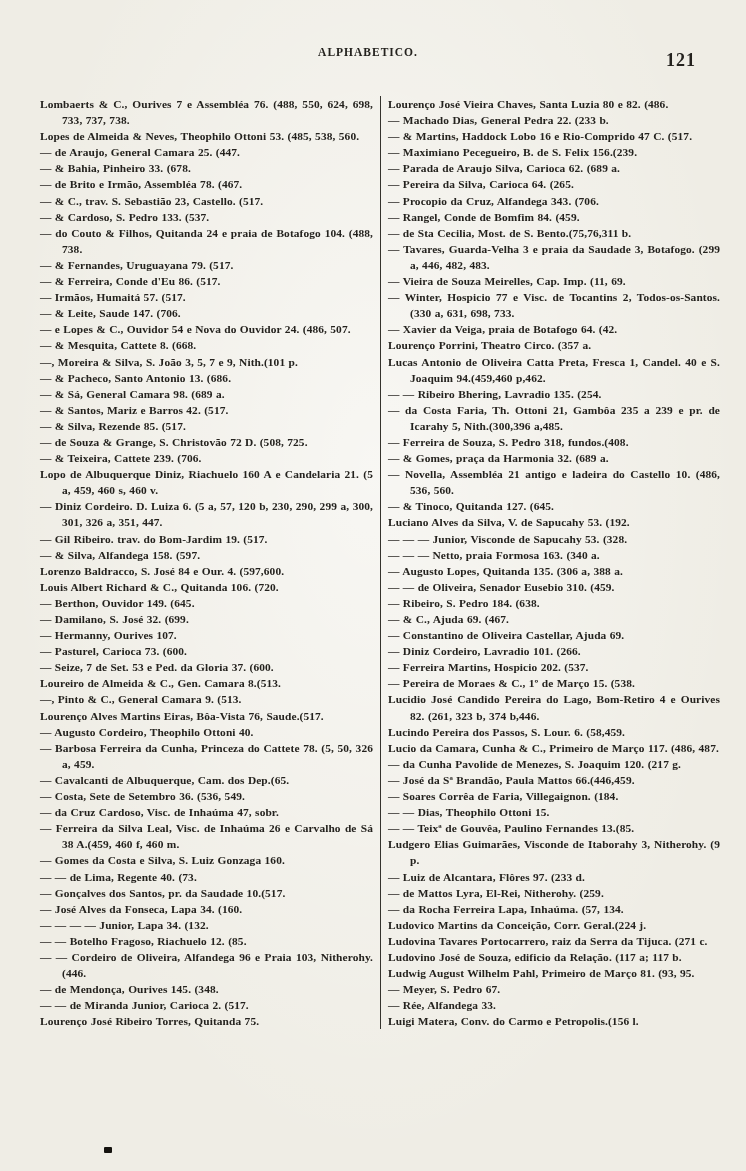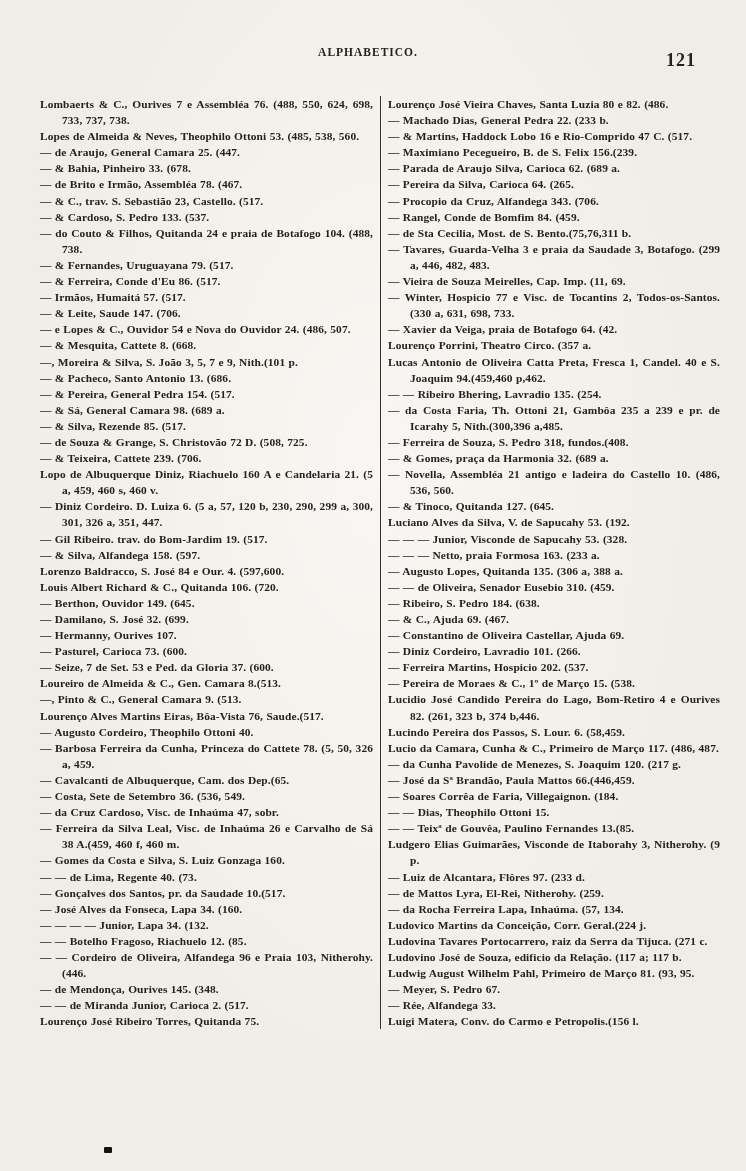--- a/index.html
+++ b/index.html
@@ -95,22 +95,22 @@
         <p class="entry">— &amp; Cardoso, S. Pedro 133. (537.</p>
         <p class="entry">— do Couto &amp; Filhos, Quitanda 24 e praia de Botafogo 104. (488, 738.</p>
         <p class="entry">— &amp; Fernandes, Uruguayana 79. (517.</p>
         <p class="entry">— &amp; Ferreira, Conde d'Eu 86. (517.</p>
         <p class="entry">— Irmãos, Humaitá 57. (517.</p>
         <p class="entry">— &amp; Leite, Saude 147. (706.</p>
         <p class="entry">— e Lopes &amp; C., Ouvidor 54 e Nova do Ouvidor 24. (486, 507.</p>
         <p class="entry">— &amp; Mesquita, Cattete 8. (668.</p>
         <p class="entry">—, Moreira &amp; Silva, S. João 3, 5, 7 e 9, Nith.(101 p.</p>
         <p class="entry">— &amp; Pacheco, Santo Antonio 13. (686.</p>
-        <p class="entry">— &amp; Pereira, General Pedra 154. (517.</p>
         <p class="entry">— &amp; Sá, General Camara 98. (689 a.</p>
+        <p class="entry">— &amp; Santos, Mariz e Barros 42. (517.</p>
         <p class="entry">— &amp; Silva, Rezende 85. (517.</p>
         <p class="entry">— de Souza &amp; Grange, S. Christovão 72 D. (508, 725.</p>
         <p class="entry">— &amp; Teixeira, Cattete 239. (706.</p>
         <p class="entry">Lopo de Albuquerque Diniz, Riachuelo 160 A e Candelaria 21. (5 a, 459, 460 s, 460 v.</p>
         <p class="entry">— Diniz Cordeiro. D. Luiza 6. (5 a, 57, 120 b, 230, 290, 299 a, 300, 301, 326 a, 351, 447.</p>
         <p class="entry">— Gil Ribeiro. trav. do Bom-Jardim 19. (517.</p>
         <p class="entry">— &amp; Silva, Alfandega 158. (597.</p>
         <p class="entry">Lorenzo Baldracco, S. José 84 e Our. 4. (597,600.</p>
         <p class="entry">Louis Albert Richard &amp; C., Quitanda 106. (720.</p>
         <p class="entry">— Berthon, Ouvidor 149. (645.</p>
@@ -155,21 +155,21 @@
         <p class="entry">Lourenço Porrini, Theatro Circo. (357 a.</p>
         <p class="entry">Lucas Antonio de Oliveira Catta Preta, Fresca 1, Candel. 40 e S. Joaquim 94.(459,460 p,462.</p>
         <p class="entry">— — Ribeiro Bhering, Lavradio 135. (254.</p>
         <p class="entry">— da Costa Faria, Th. Ottoni 21, Gambôa 235 a 239 e pr. de Icarahy 5, Nith.(300,396 a,485.</p>
         <p class="entry">— Ferreira de Souza, S. Pedro 318, fundos.(408.</p>
         <p class="entry">— &amp; Gomes, praça da Harmonia 32. (689 a.</p>
         <p class="entry">— Novella, Assembléa 21 antigo e ladeira do Castello 10. (486, 536, 560.</p>
         <p class="entry">— &amp; Tinoco, Quitanda 127. (645.</p>
         <p class="entry">Luciano Alves da Silva, V. de Sapucahy 53. (192.</p>
         <p class="entry">— — — Junior, Visconde de Sapucahy 53. (328.</p>
-        <p class="entry">— — — Netto, praia Formosa 163. (233 a.</p>
+        <p class="entry">— — — Netto, praia Formosa 163. (340 a.</p>
         <p class="entry">— Augusto Lopes, Quitanda 135. (306 a, 388 a.</p>
         <p class="entry">— — de Oliveira, Senador Eusebio 310. (459.</p>
         <p class="entry">— Ribeiro, S. Pedro 184. (638.</p>
         <p class="entry">— &amp; C., Ajuda 69. (467.</p>
         <p class="entry">— Constantino de Oliveira Castellar, Ajuda 69.</p>
         <p class="entry">— Diniz Cordeiro, Lavradio 101. (266.</p>
         <p class="entry">— Ferreira Martins, Hospicio 202. (537.</p>
         <p class="entry">— Pereira de Moraes &amp; C., 1º de Março 15. (538.</p>
         <p class="entry">Lucidio José Candido Pereira do Lago, Bom-Retiro 4 e Ourives 82. (261, 323 b, 374 b,446.</p>
         <p class="entry">Lucindo Pereira dos Passos, S. Lour. 6. (58,459.</p>

